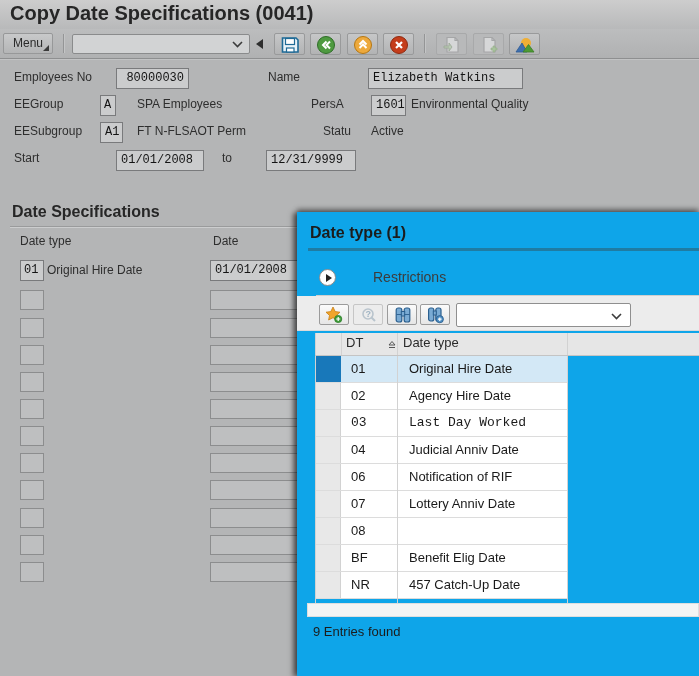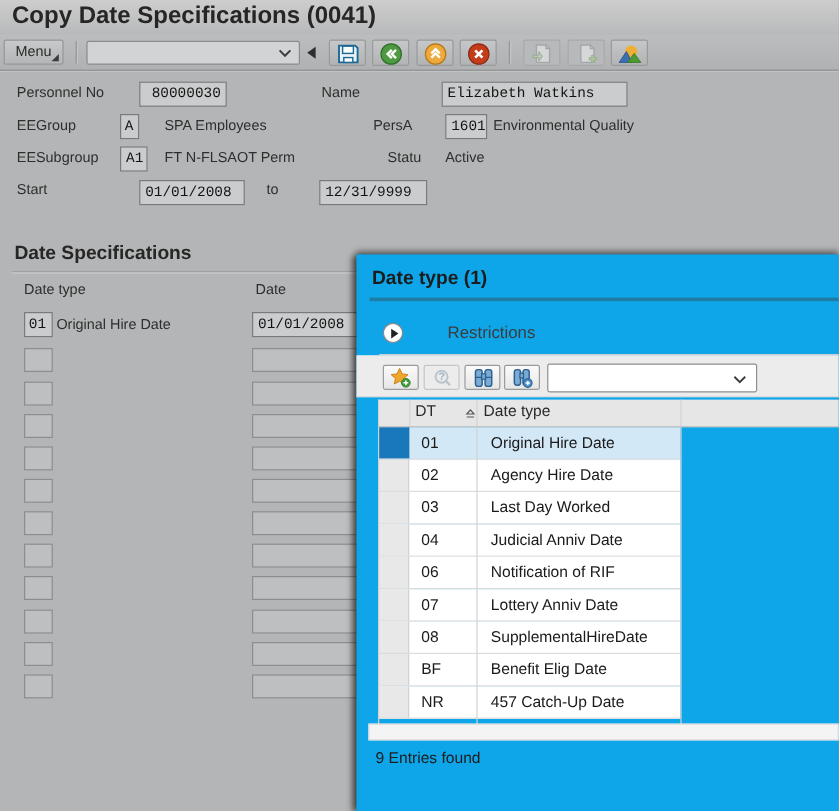--- a/index.html
+++ b/index.html
@@ -116,21 +116,21 @@
  </svg>
 </div>
 <div class="iconbtn" style="left:509px;">
  <svg width="22" height="20" viewBox="0 0 22 20">
   <circle cx="12" cy="8" r="5" fill="#efaf35"></circle>
   <path d="M2 17 L8 8 L13 17 Z" fill="#3e6fae" stroke="#2d5a94" stroke-width="0.8"></path>
   <path d="M9 17 L14.5 9.5 L20 17 Z" fill="#4d9a34" stroke="#3b7d26" stroke-width="0.8"></path>
  </svg>
 </div>
 
-<div class="lbl" style="left:14px; top:70px;">Personnel No</div>
+<div class="lbl" style="left:14px; top:70px;">Employees No</div>
 <div class="fld" style="left:116px; top:68px; width:73px; text-align:right; padding-right:4px;">80000030</div>
 <div class="lbl" style="left:268px; top:70px;">Name</div>
 <div class="fld" style="left:368px; top:68px; width:155px;">Elizabeth Watkins</div>
 
 <div class="lbl" style="left:14px; top:97px;">EEGroup</div>
 <div class="fld" style="left:100px; top:95px; width:16px; padding-left:3px;">A</div>
 <div class="lbl" style="left:137px; top:97px;">SPA Employees</div>
 <div class="lbl" style="left:311px; top:97px;">PersA</div>
 <div class="fld" style="left:371px; top:95px; width:35px; padding-left:4px;">1601</div>
 <div class="lbl" style="left:411px; top:97px;">Environmental Quality</div>
@@ -239,21 +239,21 @@
         <span class="dt">01</span>
         <span class="dtt">Original Hire Date</span>
       </div>
 <div class="rline" style="top:170px;"></div>
 <div class="prow" style="top:171px;">
         <span class="sel"></span>
         <span class="dt">02</span>
         <span class="dtt">Agency Hire Date</span>
       </div>
 <div class="rline" style="top:197px;"></div>
-<div class="prow" style="top:198px;">
+<div class="prow" style="top:198px;font-family:Liberation Mono, monospace;">
         <span class="sel"></span>
         <span class="dt">03</span>
         <span class="dtt">Last Day Worked</span>
       </div>
 <div class="rline" style="top:224px;"></div>
 <div class="prow" style="top:225px;">
         <span class="sel"></span>
         <span class="dt">04</span>
         <span class="dtt">Judicial Anniv Date</span>
       </div>
@@ -266,21 +266,20 @@
 <div class="rline" style="top:278px;"></div>
 <div class="prow" style="top:279px;">
         <span class="sel"></span>
         <span class="dt">07</span>
         <span class="dtt">Lottery Anniv Date</span>
       </div>
 <div class="rline" style="top:305px;"></div>
 <div class="prow" style="top:306px;text-decoration:underline;">
         <span class="sel"></span>
         <span class="dt">08</span>
-        <span class="dtt">SupplementalHireDate</span>
       </div>
 <div class="rline" style="top:332px;"></div>
 <div class="prow" style="top:333px;">
         <span class="sel"></span>
         <span class="dt">BF</span>
         <span class="dtt">Benefit Elig Date</span>
       </div>
 <div class="rline" style="top:359px;"></div>
 <div class="prow" style="top:360px;">
         <span class="sel"></span>

